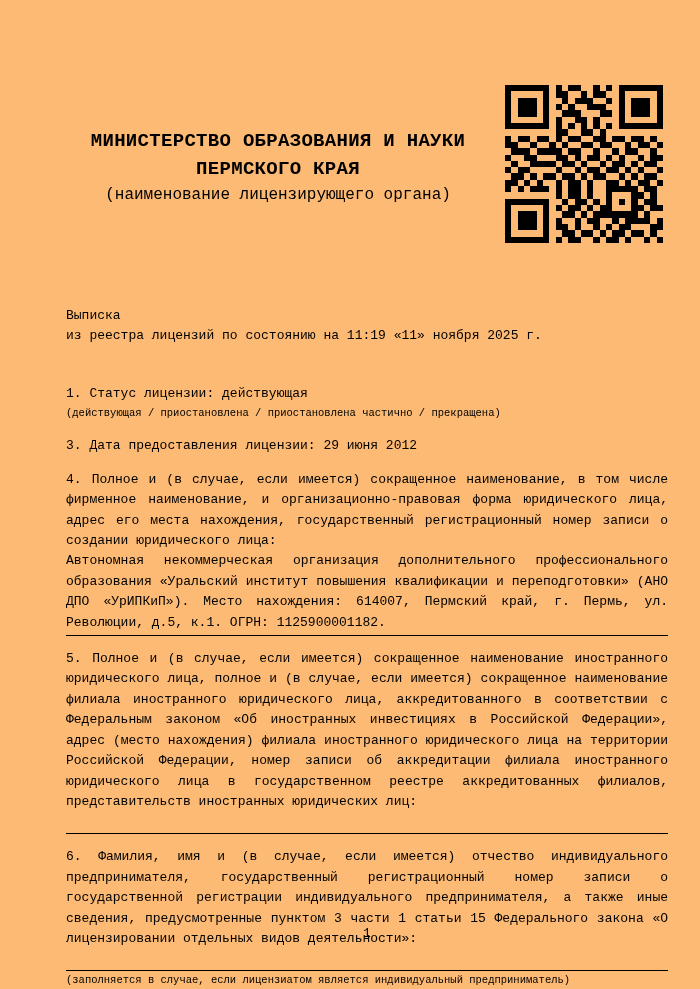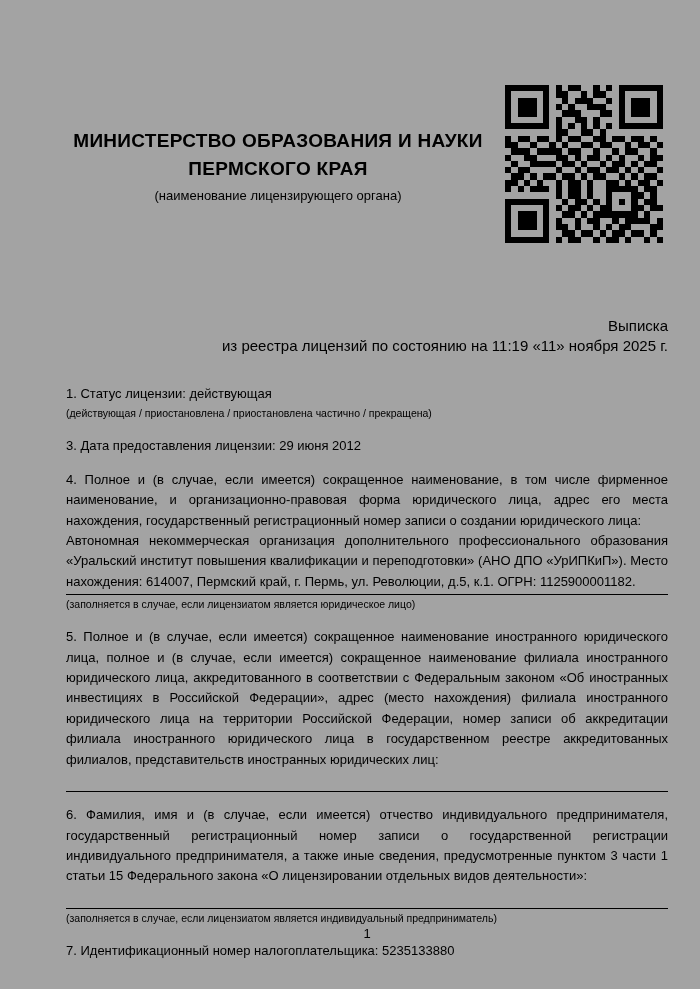--- a/index.html
+++ b/index.html
@@ -1,23 +1,23 @@
 <!DOCTYPE html>
 <html><head>
 <meta charset="utf-8">
 <style>
   * { margin: 0; padding: 0; box-sizing: border-box; }
   html, body { background: #ffffff; }
   .page {
     position: relative;
     width: 700px;
     height: 989px;
-    background: #a3a3a3;
+    background: #fdba74;
     color: #000000;
-    font-family: Liberation Sans, sans-serif;
+    font-family: Liberation Mono, monospace;
     overflow: hidden;
   }
   .qr {
     position: absolute;
     top: 85px;
     left: 505px;
     width: 158px;
     height: 158px;
   }
   .ministry {
@@ -27,31 +27,31 @@
     width: 424px;
     text-align: center;
   }
   .ministry-name {
     font-weight: bold;
     font-size: 19px;
     line-height: 28px;
     letter-spacing: 0.3px;
   }
   .authority-note {
-    font-size: 13px;
+    font-size: 16px;
     line-height: 13px;
     margin-top: 6px;
   }
   .doc-title {
     position: absolute;
-    top: 316px;
+    top: 306px;
     left: 66px;
     width: 602px;
-    text-align: right;
-    font-size: 15px;
+    text-align: left;
+    font-size: 13px;
     line-height: 20px;
   }
   .body {
     position: absolute;
     top: 384px;
     left: 66px;
     width: 602px;
     font-size: 13px;
     line-height: 20.4px;
   }
@@ -107,21 +107,20 @@
 
 
     <div class="item">
       <div class="para">3. Дата предоставления лицензии: 29 июня 2012</div>
     </div>
 
     <div class="item">
       <div class="para">4. Полное и (в случае, если имеется) сокращенное наименование, в том числе фирменное наименование, и организационно-правовая форма юридического лица, адрес его места нахождения, государственный регистрационный номер записи о создании юридического лица:</div>
       <div class="para">Автономная некоммерческая организация дополнительного профессионального образования «Уральский институт повышения квалификации и переподготовки» (АНО ДПО «УрИПКиП»). Место нахождения: 614007, Пермский край, г. Пермь, ул. Революции, д.5, к.1. ОГРН: 1125900001182.</div>
       <div class="rule tight"></div>
-      <div class="note">(заполняется в случае, если лицензиатом является юридическое лицо)</div>
     </div>
 
     <div class="item">
       <div class="para">5. Полное и (в случае, если имеется) сокращенное наименование иностранного юридического лица, полное и (в случае, если имеется) сокращенное наименование филиала иностранного юридического лица, аккредитованного в соответствии с Федеральным законом «Об иностранных инвестициях в Российской Федерации», адрес (место нахождения) филиала иностранного юридического лица на территории Российской Федерации, номер записи об аккредитации филиала иностранного юридического лица в государственном реестре аккредитованных филиалов, представительств иностранных юридических лиц:</div>
       <div class="rule spaced"></div>
     </div>
 
     <div class="item">
       <div class="para">6. Фамилия, имя и (в случае, если имеется) отчество индивидуального предпринимателя, государственный регистрационный номер записи о государственной регистрации индивидуального предпринимателя, а также иные сведения, предусмотренные пунктом 3 части 1 статьи 15 Федерального закона «О лицензировании отдельных видов деятельности»:</div>
       <div class="rule spaced"></div>

